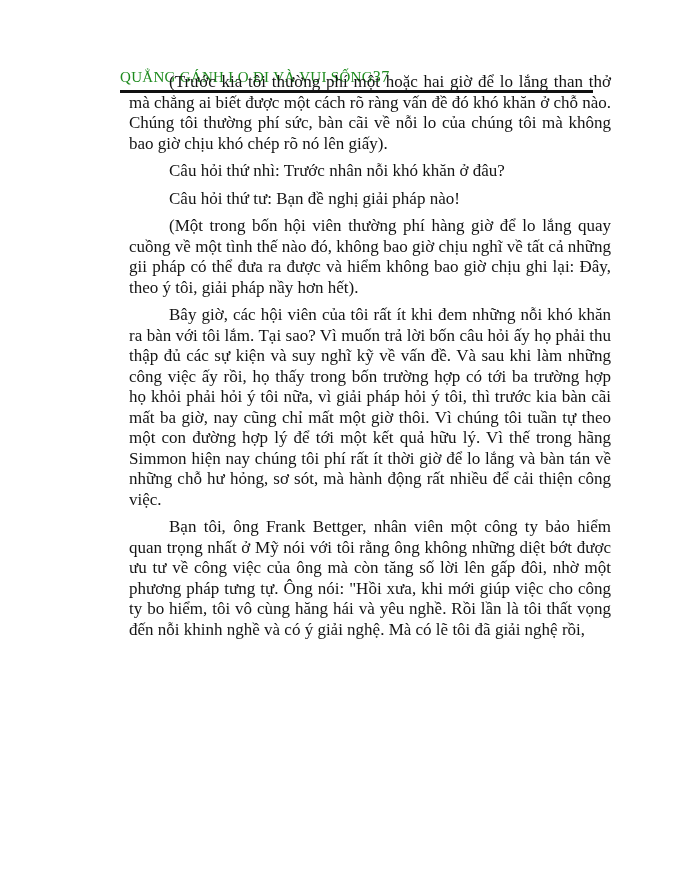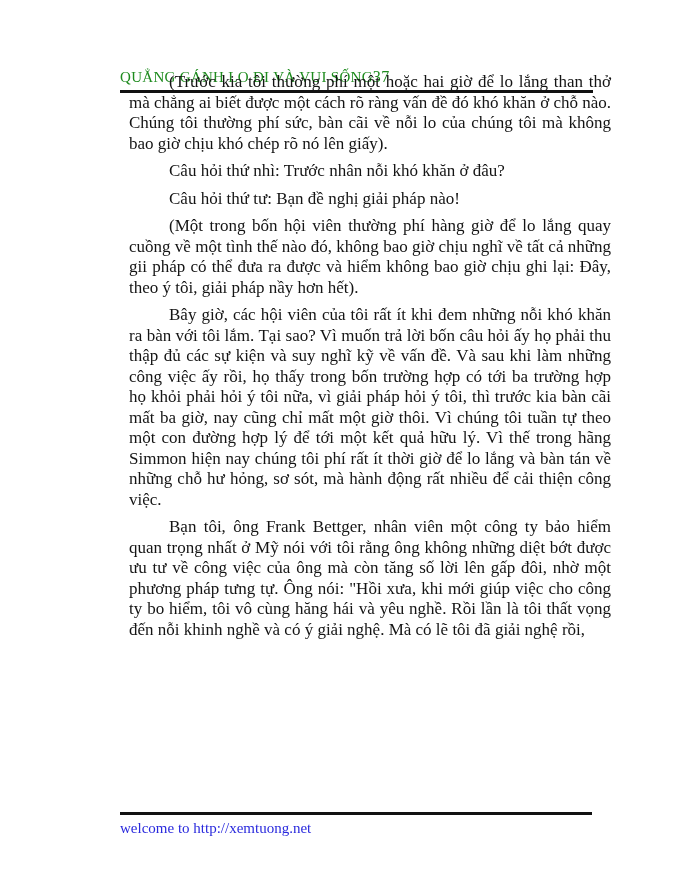--- a/index.html
+++ b/index.html
@@ -60,17 +60,14 @@
 
   <div class="body-text">
     <p>(Trước kia tôi thường phí một hoặc hai giờ để lo lắng than thở mà chẳng ai biết được một cách rõ ràng vấn đề đó khó khăn ở chỗ nào. Chúng tôi thường phí sức, bàn cãi về nỗi lo của chúng tôi mà không bao giờ chịu khó chép rõ nó lên giấy).</p>
     <p>Câu hỏi thứ nhì: Trước nhân nỗi khó khăn ở đâu?</p>
     <p>Câu hỏi thứ tư: Bạn đề nghị giải pháp nào!</p>
     <p>(Một trong bốn hội viên thường phí hàng giờ để lo lắng quay cuồng về một tình thế nào đó, không bao giờ chịu nghĩ về tất cả những gii pháp có thể đưa ra được và hiểm không bao giờ chịu ghi lại: Đây, theo ý tôi, giải pháp nầy hơn hết).</p>
     <p>Bây giờ, các hội viên của tôi rất ít khi đem những nỗi khó khăn ra bàn với tôi lắm. Tại sao? Vì muốn trả lời bốn câu hỏi ấy họ phải thu thập đủ các sự kiện và suy nghĩ kỹ về vấn đề. Và sau khi làm những công việc ấy rồi, họ thấy trong bốn trường hợp có tới ba trường hợp họ khỏi phải hỏi ý tôi nữa, vì giải pháp hỏi ý tôi, thì trước kia bàn cãi mất ba giờ, nay cũng chỉ mất một giờ thôi. Vì chúng tôi tuần tự theo một con đường hợp lý để tới một kết quả hữu lý. Vì thế trong hãng Simmon hiện nay chúng tôi phí rất ít thời giờ để lo lắng và bàn tán về những chỗ hư hỏng, sơ sót, mà hành động rất nhiều để cải thiện công việc.</p>
     <p>Bạn tôi, ông Frank Bettger, nhân viên một công ty bảo hiểm quan trọng nhất ở Mỹ nói với tôi rằng ông không những diệt bớt được ưu tư về công việc của ông mà còn tăng số lời lên gấp đôi, nhờ một phương pháp tưng tự. Ông nói: "Hồi xưa, khi mới giúp việc cho công ty bo hiểm, tôi vô cùng hăng hái và yêu nghề. Rồi lần là tôi thất vọng đến nỗi khinh nghề và có ý giải nghệ. Mà có lẽ tôi đã giải nghệ rồi,</p>
   </div>
 
-  <div class="footer">
-    <span class="link">welcome to http://xemtuong.net</span>
-  </div>
 
 </div>
 
 </body></html>

